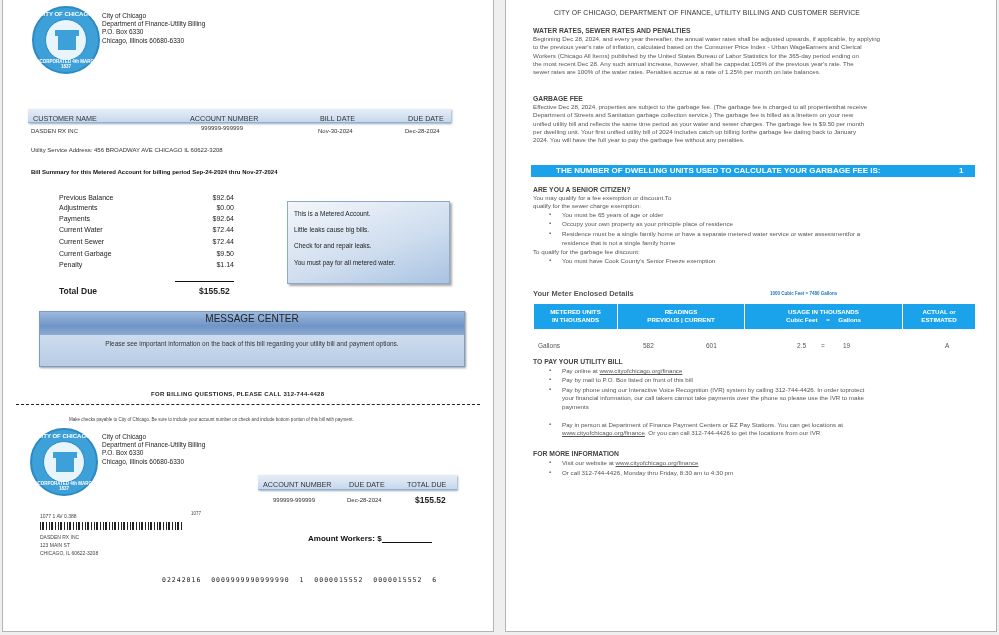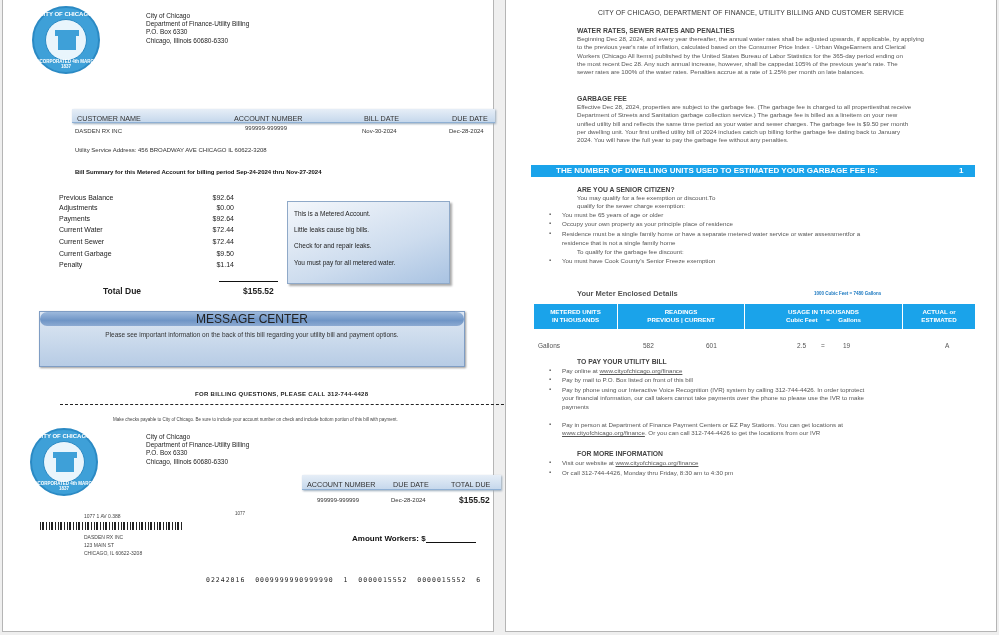--- a/index.html
+++ b/index.html
@@ -1,20 +1,20 @@
 <!DOCTYPE html>
 <html><head>
 <meta charset="utf-8">
 <style>
   * { box-sizing: border-box; margin: 0; padding: 0; }
   html, body { width: 999px; height: 635px; overflow: hidden; background: #efefef; font-family: "Liberation Sans", sans-serif; color: #222; }
   .page { position: absolute; top: 0; background: #fff; border: 1px solid #b5b5b5; border-top: none; }
   #page-left { left: 2px; width: 492px; height: 632px; }
   #page-right { left: 505px; width: 492px; height: 632px; }
-  .abs { position: absolute; margin-left: 44px; }
+  .abs { position: absolute; }
 
   
   .seal { position: absolute; width: 68px; height: 68px; border-radius: 50%; background: #3ea0d8; border: 2px solid #2b8ac4; }
   .seal .inner { position: absolute; left: 11px; top: 11px; width: 42px; height: 42px; border-radius: 50%; background: #e9f5fc; border: 1px solid #2b8ac4; }
   .seal .bldg { position: absolute; left: 12px; top: 16px; width: 18px; height: 14px; background: #3ea0d8; }
   .seal .roof { position: absolute; left: 9px; top: 10px; width: 24px; height: 6px; background: #3ea0d8; }
   .seal .arc-text { position: absolute; width: 100%; text-align: center; font-size: 6px; color: #fff; font-weight: bold; }
 
   .addr { font-size: 6.5px; line-height: 8.2px; color: #222; }
 
@@ -26,21 +26,21 @@
   .tiny { font-size: 4.5px; color: #444; }
   .bold { font-weight: bold; }
 
   .summary-row { position: absolute; left: 59px; width: 175px; font-size: 7px; color: #222; }
   .summary-row .val { position: absolute; right: 0; top: 0; }
 
   .notice { position: absolute; left: 287px; top: 201px; width: 163px; height: 83px; background: linear-gradient(160deg, #f4f7fb 0%, #cddcee 60%, #a9c3e2 100%); border: 1px solid #8fa9c8; box-shadow: 2px 2px 2px #aaa; }
   .notice div { position: absolute; left: 6px; font-size: 6.5px; color: #222; }
 
   .msg { position: absolute; left: 39px; top: 311px; width: 426px; height: 56px; background: linear-gradient(to bottom, #dfe8f3, #b7cce5); border: 1px solid #7f9dc4; box-shadow: 1px 1px 2px #999; }
-  .msg-head { height: 14px; background: linear-gradient(to bottom, #9db9dc, #6f95c6 60%, #8caad2); text-align: center; font-size: 12px; color: #222; line-height: 14px; border-radius: 7px; }
+  .msg-head { height: 23px; background: linear-gradient(to bottom, #9db9dc, #6f95c6 60%, #8caad2); text-align: center; font-size: 10px; color: #222; line-height: 14px; }
   .msg-body { text-align: center; font-size: 6.5px; color: #333; margin-top: 5px; }
 
   .barcode { position: absolute; left: 40px; top: 522px; width: 142px; height: 8px;
     background: repeating-linear-gradient(90deg, #222 0 1px, #fff 1px 2px, #222 2px 3px, #222 3px 4px, #fff 4px 5px, #fff 5px 6px, #222 6px 7px, #fff 7px 9px); }
 
   
   .r-h { font-size: 6.8px; font-weight: bold; color: #444; }
   .r-p { font-size: 6.2px; line-height: 8.3px; color: #555; }
   .bullet-line { position: absolute; font-size: 6.2px; line-height: 8.3px; color: #555; }
   .bullet-dot { position: absolute; font-size: 6px; color: #666; }
@@ -162,21 +162,21 @@
 <div class="abs r-h" style="left:533px;top:95px;">GARBAGE FEE</div>
 <div class="abs r-p" style="left:533px;top:103px;">
   <div>Effective Dec 28, 2024, properties are subject to the garbage fee. (The garbage fee is charged to all propertiesthat receive</div>
   <div>Department of Streets and Sanitation garbage collection service.) The garbage fee is billed as a lineitem on your new</div>
   <div>unified utility bill and reflects the same time period as your water and sewer charges. The garbage fee is $9.50 per month</div>
   <div>per dwelling unit. Your first unified utility bill of 2024 includes catch up billing forthe garbage fee dating back to January</div>
   <div>2024. You will have the full year to pay the garbage fee without any penalties.</div>
 </div>
 
 <div class="cyan-bar">
-  <span style="position:absolute;left:25px;">THE NUMBER OF DWELLING UNITS USED TO ESTIMATED YOUR GARBAGE FEE IS:</span>
+  <span style="position:absolute;left:25px;">THE NUMBER OF DWELLING UNITS USED TO CALCULATE YOUR GARBAGE FEE IS:</span>
   <span style="position:absolute;left:428px;">1</span>
 </div>
 
 <div class="abs r-h" style="left:533px;top:186px;">ARE YOU A SENIOR CITIZEN?</div>
 <div class="abs r-p" style="left:533px;top:194px;">You may qualify for a fee exemption or discount.To</div>
 <div class="abs r-p" style="left:533px;top:202px;">qualify for the sewer charge exemption:</div>
 <div class="bullet-dot" style="left:549px;top:211px;">▪</div>
 <div class="bullet-line" style="left:562px;top:211px;">You must be 65 years of age or older</div>
 <div class="bullet-dot" style="left:549px;top:220px;">▪</div>
 <div class="bullet-line" style="left:562px;top:220px;">Occupy your own property as your principle place of residence</div>

